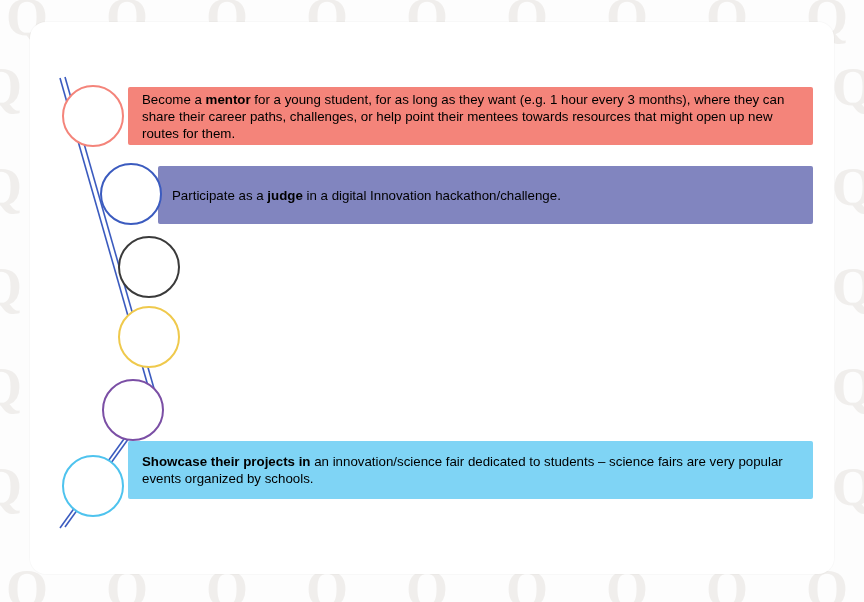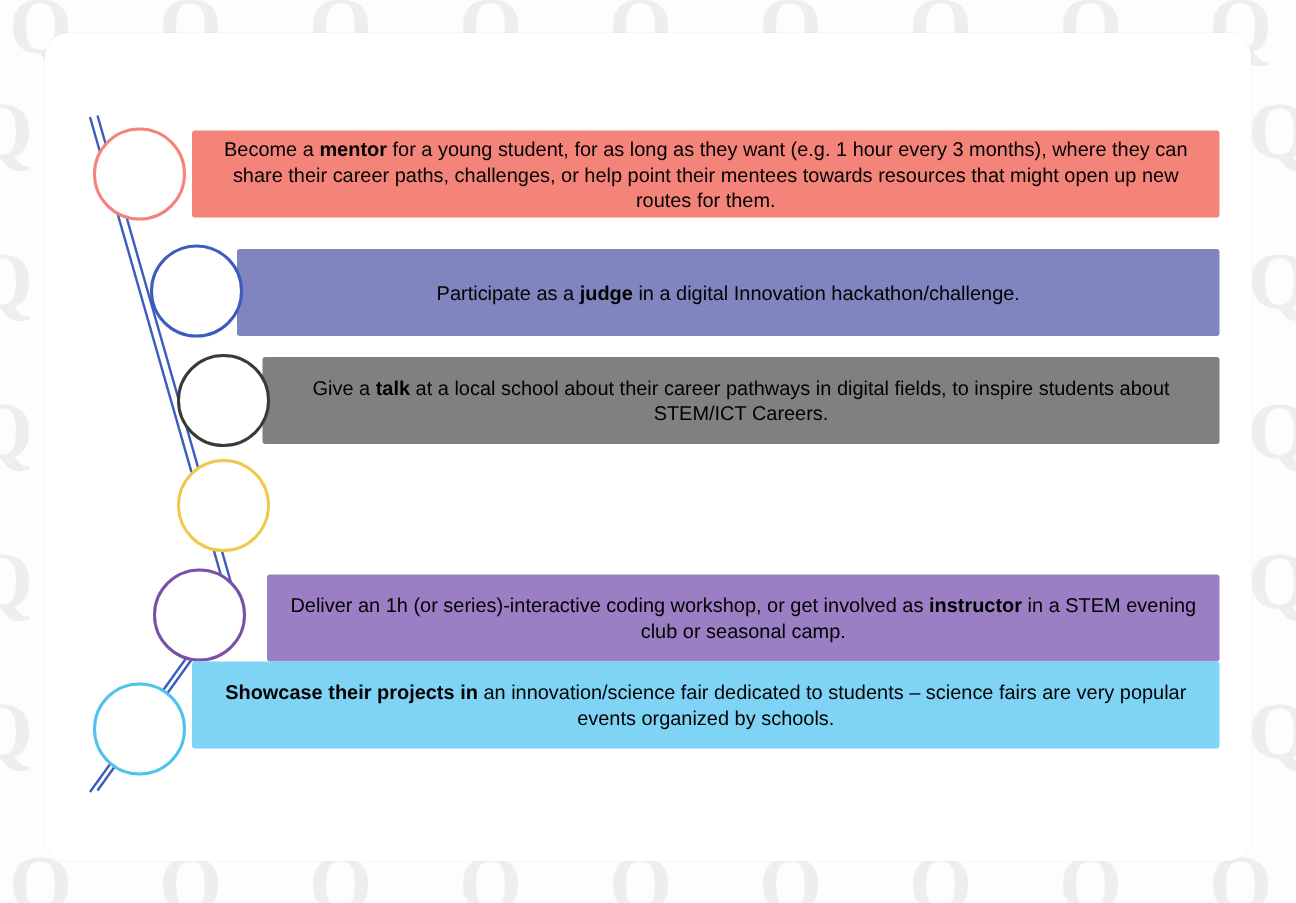--- a/index.html
+++ b/index.html
@@ -73,21 +73,21 @@
     display: flex;
     align-items: center;
     justify-content: center;
     box-sizing: border-box;
   }
 
   .bar-text {
     font-size: 13.3px;
     line-height: 17px;
     color: #000000;
-    text-align: center;
+    text-align: left;
     padding: 0 14px;
     box-sizing: border-box;
     width: 100%;
   }
 
   .bar-text b {
     font-weight: bold;
   }
 
   .circle {
@@ -152,30 +152,24 @@
     <div class="bar" style="left:128px; top:87px; width:685px; background:#f4847a;">
       <div class="bar-text"><span>Become a </span><b>mentor</b><span> for a young student, for as long as they want (e.g. 1 hour every 3 months), where they can share their career paths, challenges, or help point their mentees towards resources that might open up new routes for them.</span></div>
     </div>
     <div class="circle" style="left:62px; top:85px; border:2px solid #f4847a;"></div>
 
     <div class="bar" style="left:158px; top:166px; width:655px; background:#8185bf;">
       <div class="bar-text"><span>Participate as a </span><b>judge</b><span> in a digital Innovation hackathon/challenge.</span></div>
     </div>
     <div class="circle" style="left:100px; top:163px; border:2px solid #3b5bbf;"></div>
 
-    <div class="bar" style="left:175px; top:238px; width:638px; background:#808080;">
-      <div class="bar-text"><span>Give a </span><b>talk</b><span> at a local school about their career pathways in digital fields, to inspire students about STEM/ICT Careers.</span></div>
-    </div>
     <div class="circle" style="left:118px; top:236px; border:2px solid #3a3a3a;"></div>
 
     <div class="circle" style="left:118px; top:306px; border:2px solid #efc94c;"></div>
 
-    <div class="bar" style="left:178px; top:383px; width:635px; background:#9b7fc4;">
-      <div class="bar-text"><span>Deliver an 1h (or series)-interactive coding workshop, or get involved as </span><b>instructor</b><span> in a STEM evening club or seasonal camp.</span></div>
-    </div>
     <div class="circle" style="left:102px; top:379px; border:2px solid #7b4fa5;"></div>
 
     <div class="bar" style="left:128px; top:441px; width:685px; background:#7fd4f5;">
       <div class="bar-text"><b>Showcase their projects in</b><span> an innovation/science fair dedicated to students – science fairs are very popular events organized by schools.</span></div>
     </div>
     <div class="circle" style="left:62px; top:455px; border:2px solid #4ec3ee;"></div>
 
   </div>
 </div>
 

